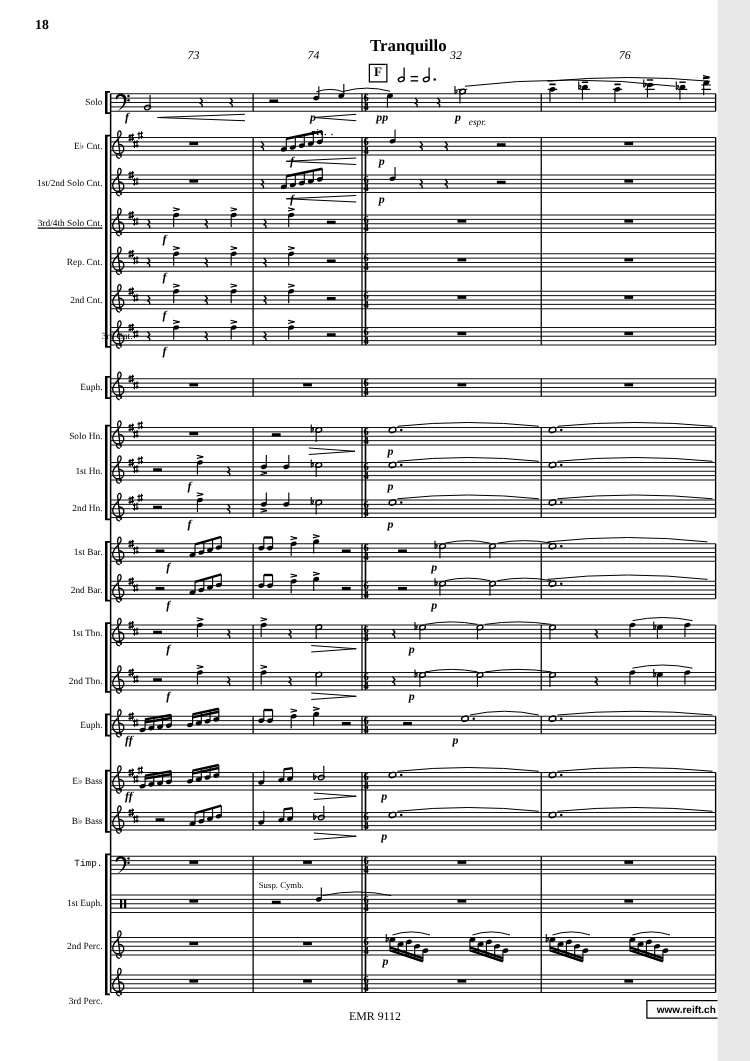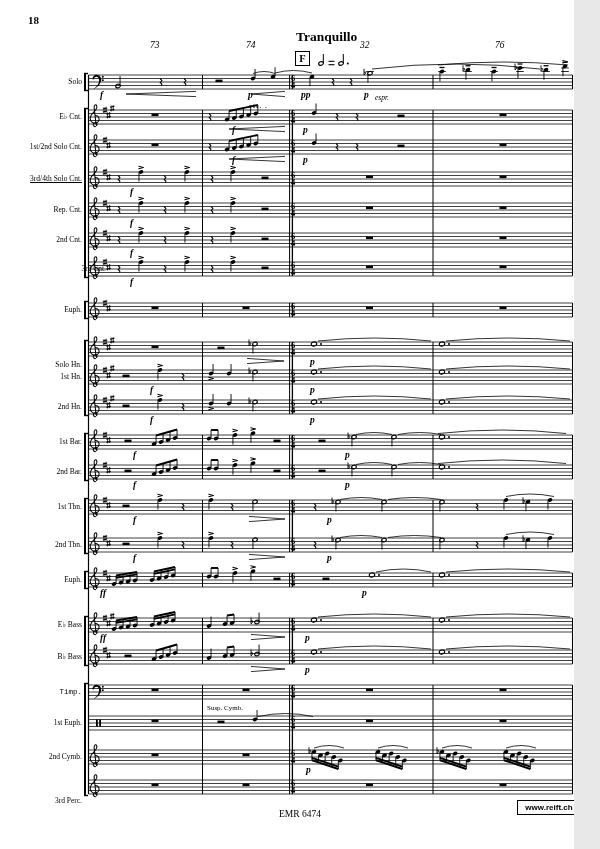--- a/index.html
+++ b/index.html
@@ -24,21 +24,21 @@
            font-family:"Liberation Sans","DejaVu Sans",sans-serif;cursor:pointer;}
 </style>
 </head>
 <body>
 
 <div class="page">
   <div class="pgnum">18</div>
   <div class="tranq">Tranquillo</div>
   <div class="ritt">rit. .</div>
   <div class="fbox">F</div>
-  <div class="emr">EMR 6474</div>
+  <div class="emr">EMR 9112</div>
   <div class="weblink">www.reift.ch</div>
   <div id="overlays">
       <div class="mnum" style="left: 150px; top: 40px;">73</div>
       <div class="mnum" style="left: 246px; top: 40px;">74</div>
       <div class="mnum" style="left: 360px; top: 40px;">32</div>
       <div class="mnum" style="left: 495px; top: 40px;">76</div>
       <div class="lbl" style="left: 0px; top: 77px;">Solo</div>
       <div class="meter" style="left: 286px; top: 74.5px;">6</div>
       <div class="meter" style="left: 286px; top: 81.8px;">4</div>
       <div class="dyn" style="left: 100px; top: 90.5px;">f</div>
@@ -68,21 +68,21 @@
       <div class="meter" style="left: 286px; top: 232.5px;">6</div>
       <div class="meter" style="left: 286px; top: 239.8px;">4</div>
       <div class="dyn" style="left: 130px; top: 248.5px;">f</div>
       <div class="lbl" style="left: 0px; top: 264px; margin-left: 24px;">3rd Cnt.</div>
       <div class="meter" style="left: 286px; top: 261.5px;">6</div>
       <div class="meter" style="left: 286px; top: 268.8px;">4</div>
       <div class="dyn" style="left: 130px; top: 277.5px;">f</div>
       <div class="lbl" style="left: 0px; top: 305px;">Euph.</div>
       <div class="meter" style="left: 286px; top: 302.5px;">6</div>
       <div class="meter" style="left: 286px; top: 309.8px;">4</div>
-      <div class="lbl" style="left: 0px; top: 344px; margin-top: 16px;">Solo Hn.</div>
+      <div class="lbl" style="left: 0px; top: 344px;">Solo Hn.</div>
       <div class="meter" style="left: 286px; top: 341.5px;">6</div>
       <div class="meter" style="left: 286px; top: 348.8px;">4</div>
       <div class="dyn" style="left: 310px; top: 357.5px;">p</div>
       <div class="lbl" style="left: 0px; top: 372px;">1st Hn.</div>
       <div class="meter" style="left: 286px; top: 369.5px;">6</div>
       <div class="meter" style="left: 286px; top: 376.8px;">4</div>
       <div class="dyn" style="left: 150px; top: 385.5px;">f</div>
       <div class="dyn" style="left: 310px; top: 385.5px;">p</div>
       <div class="lbl" style="left: 0px; top: 402px;">2nd Hn.</div>
       <div class="meter" style="left: 286px; top: 399.5px;">6</div>
@@ -123,21 +123,21 @@
       <div class="meter" style="left: 286px; top: 649.5px;">6</div>
       <div class="meter" style="left: 286px; top: 656.8px;">4</div>
       <div class="dyn" style="left: 305px; top: 665.5px;">p</div>
       <div class="lbl" style="left: 0px; top: 687px; font-family: Liberation Mono, monospace;">Timp.</div>
       <div class="meter" style="left: 286px; top: 684.5px;">6</div>
       <div class="meter" style="left: 286px; top: 691.8px;">4</div>
       <div class="lbl" style="left: 0px; top: 718px;">1st Euph.</div>
       <div class="meter" style="left: 286px; top: 715.5px;">6</div>
       <div class="meter" style="left: 286px; top: 722.8px;">4</div>
       <div class="mtxt" style="left: 207px; top: 704px;">Susp. Cymb.</div>
-      <div class="lbl" style="left: 0px; top: 752px;">2nd Cymb.</div>
+      <div class="lbl" style="left: 0px; top: 752px;">2nd Perc.</div>
       <div class="meter" style="left: 286px; top: 749.5px;">6</div>
       <div class="meter" style="left: 286px; top: 756.8px;">4</div>
       <div class="dyn" style="left: 306px; top: 765.5px;">p</div>
       <div class="lbl" style="left: 0px; top: 796px;">3rd Perc.</div>
       <div class="meter" style="left: 286px; top: 779.5px;">6</div>
       <div class="meter" style="left: 286px; top: 786.8px;">4</div>
     </div>
   <svg id="engraving" width="600" height="849">
       <line x1="88.5" y1="75" x2="572.5" y2="75" stroke="#000" stroke-width="0.75"></line>
       <line x1="88.5" y1="78.5" x2="572.5" y2="78.5" stroke="#000" stroke-width="0.75"></line>

